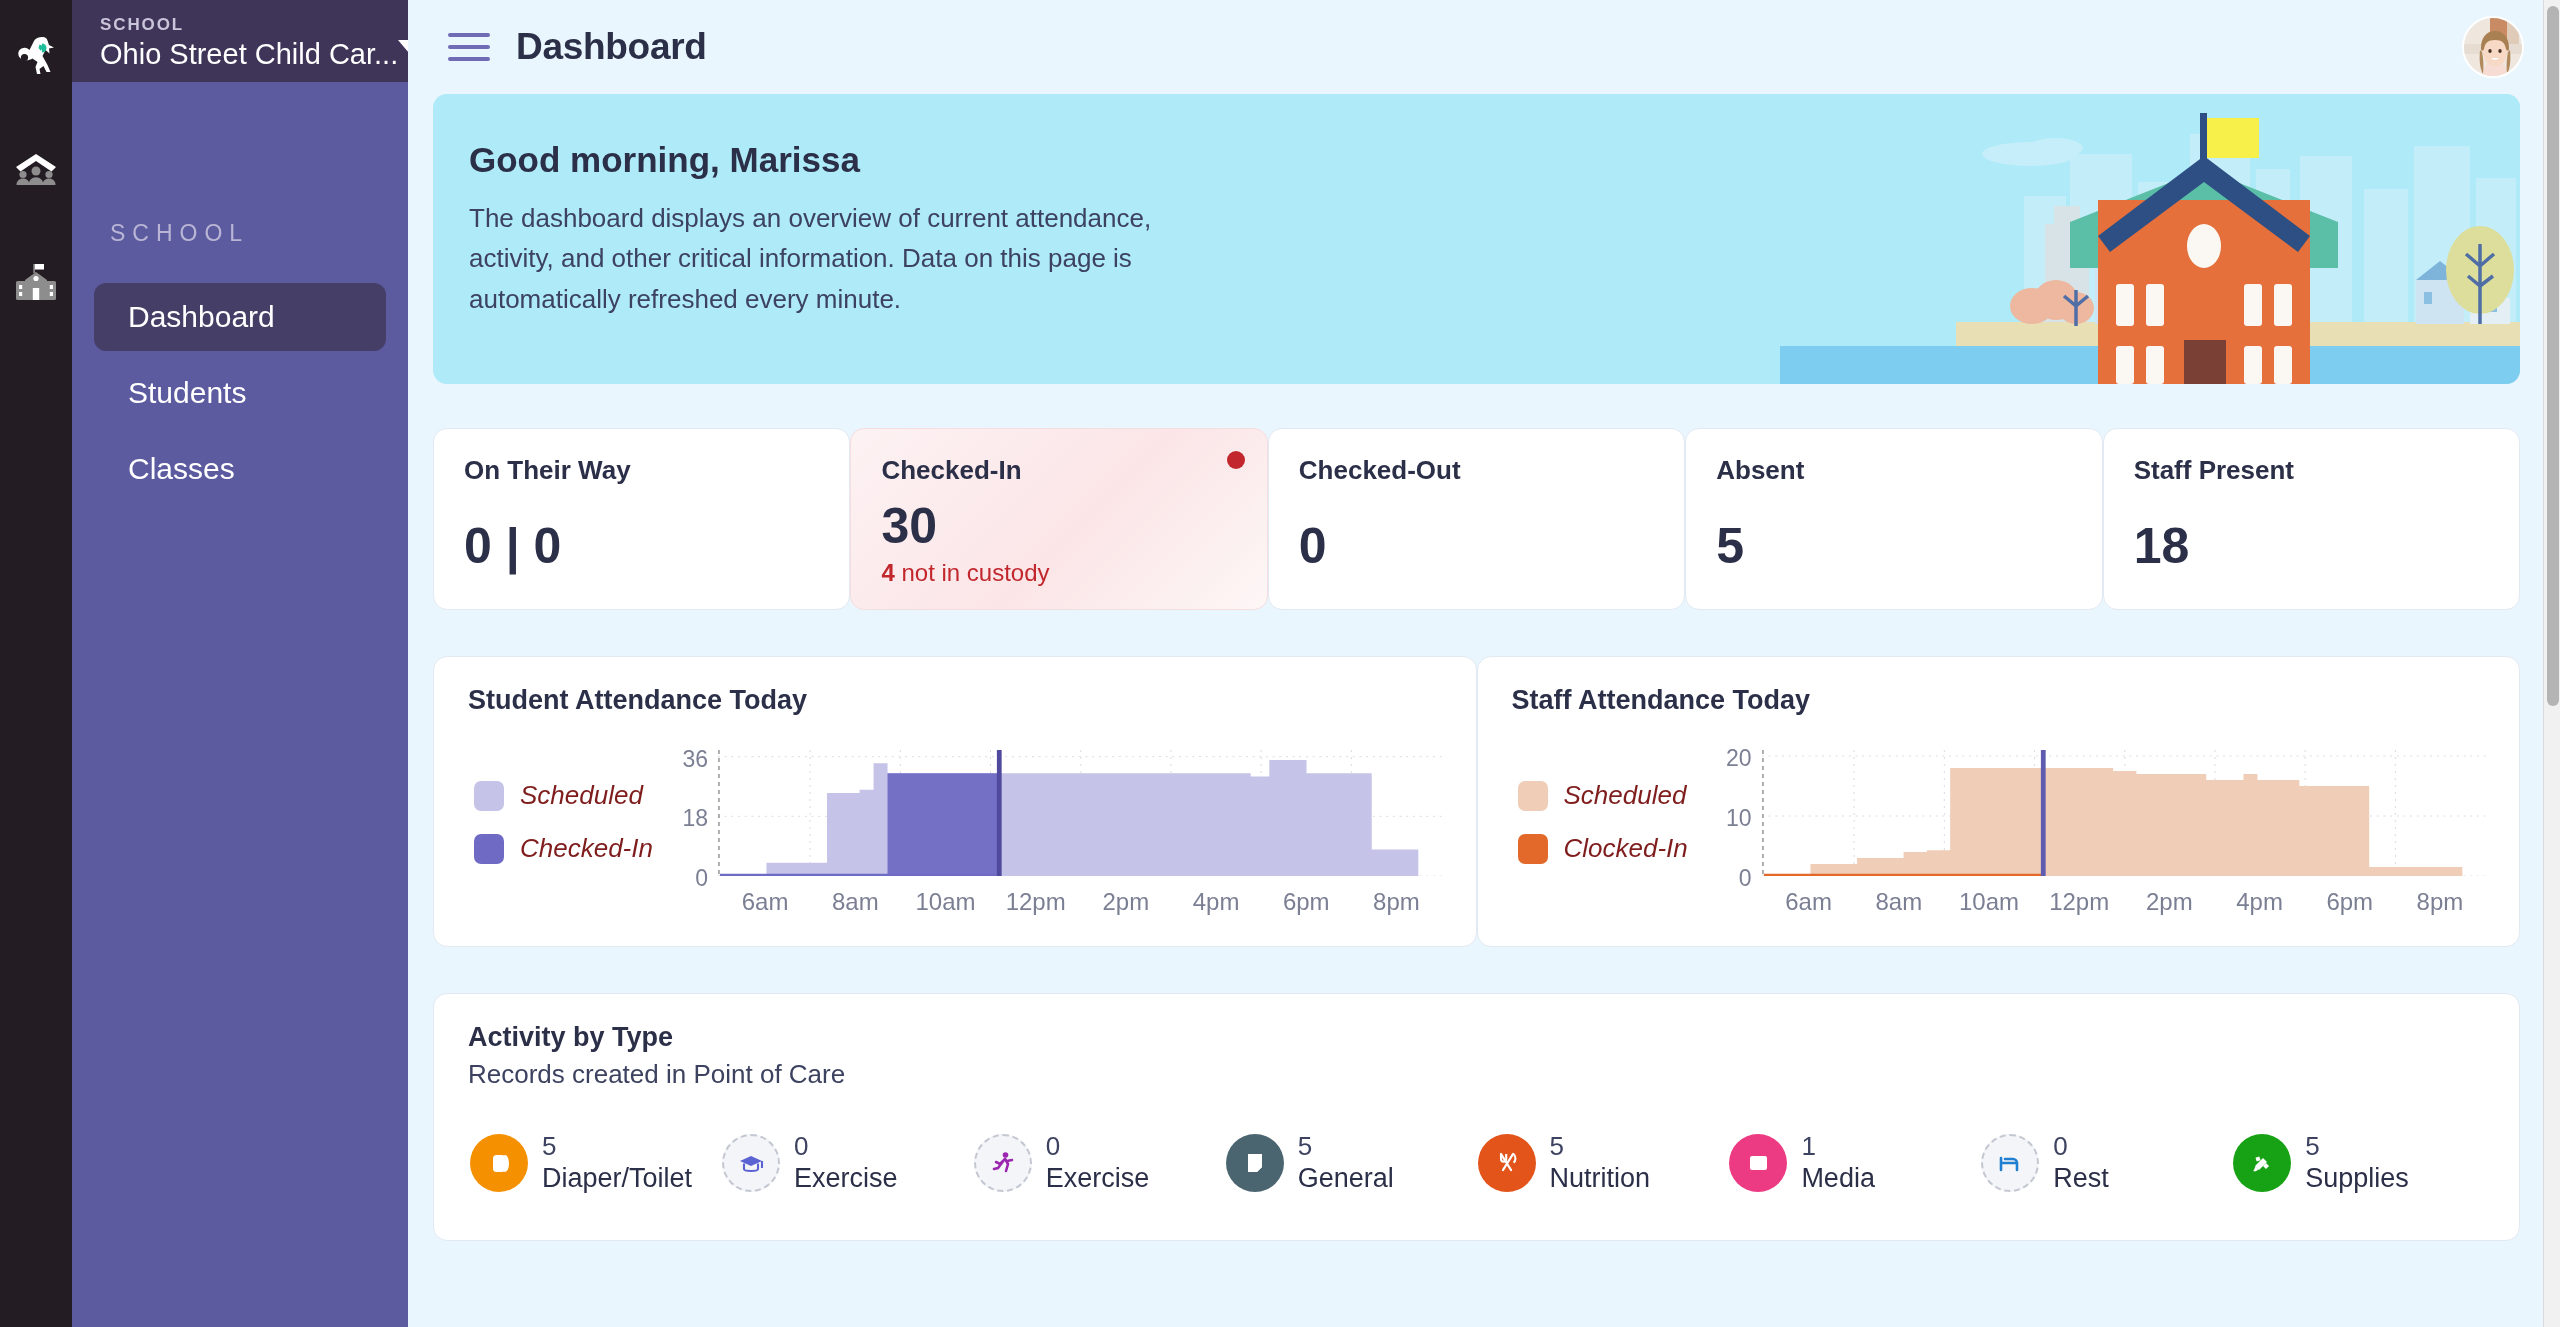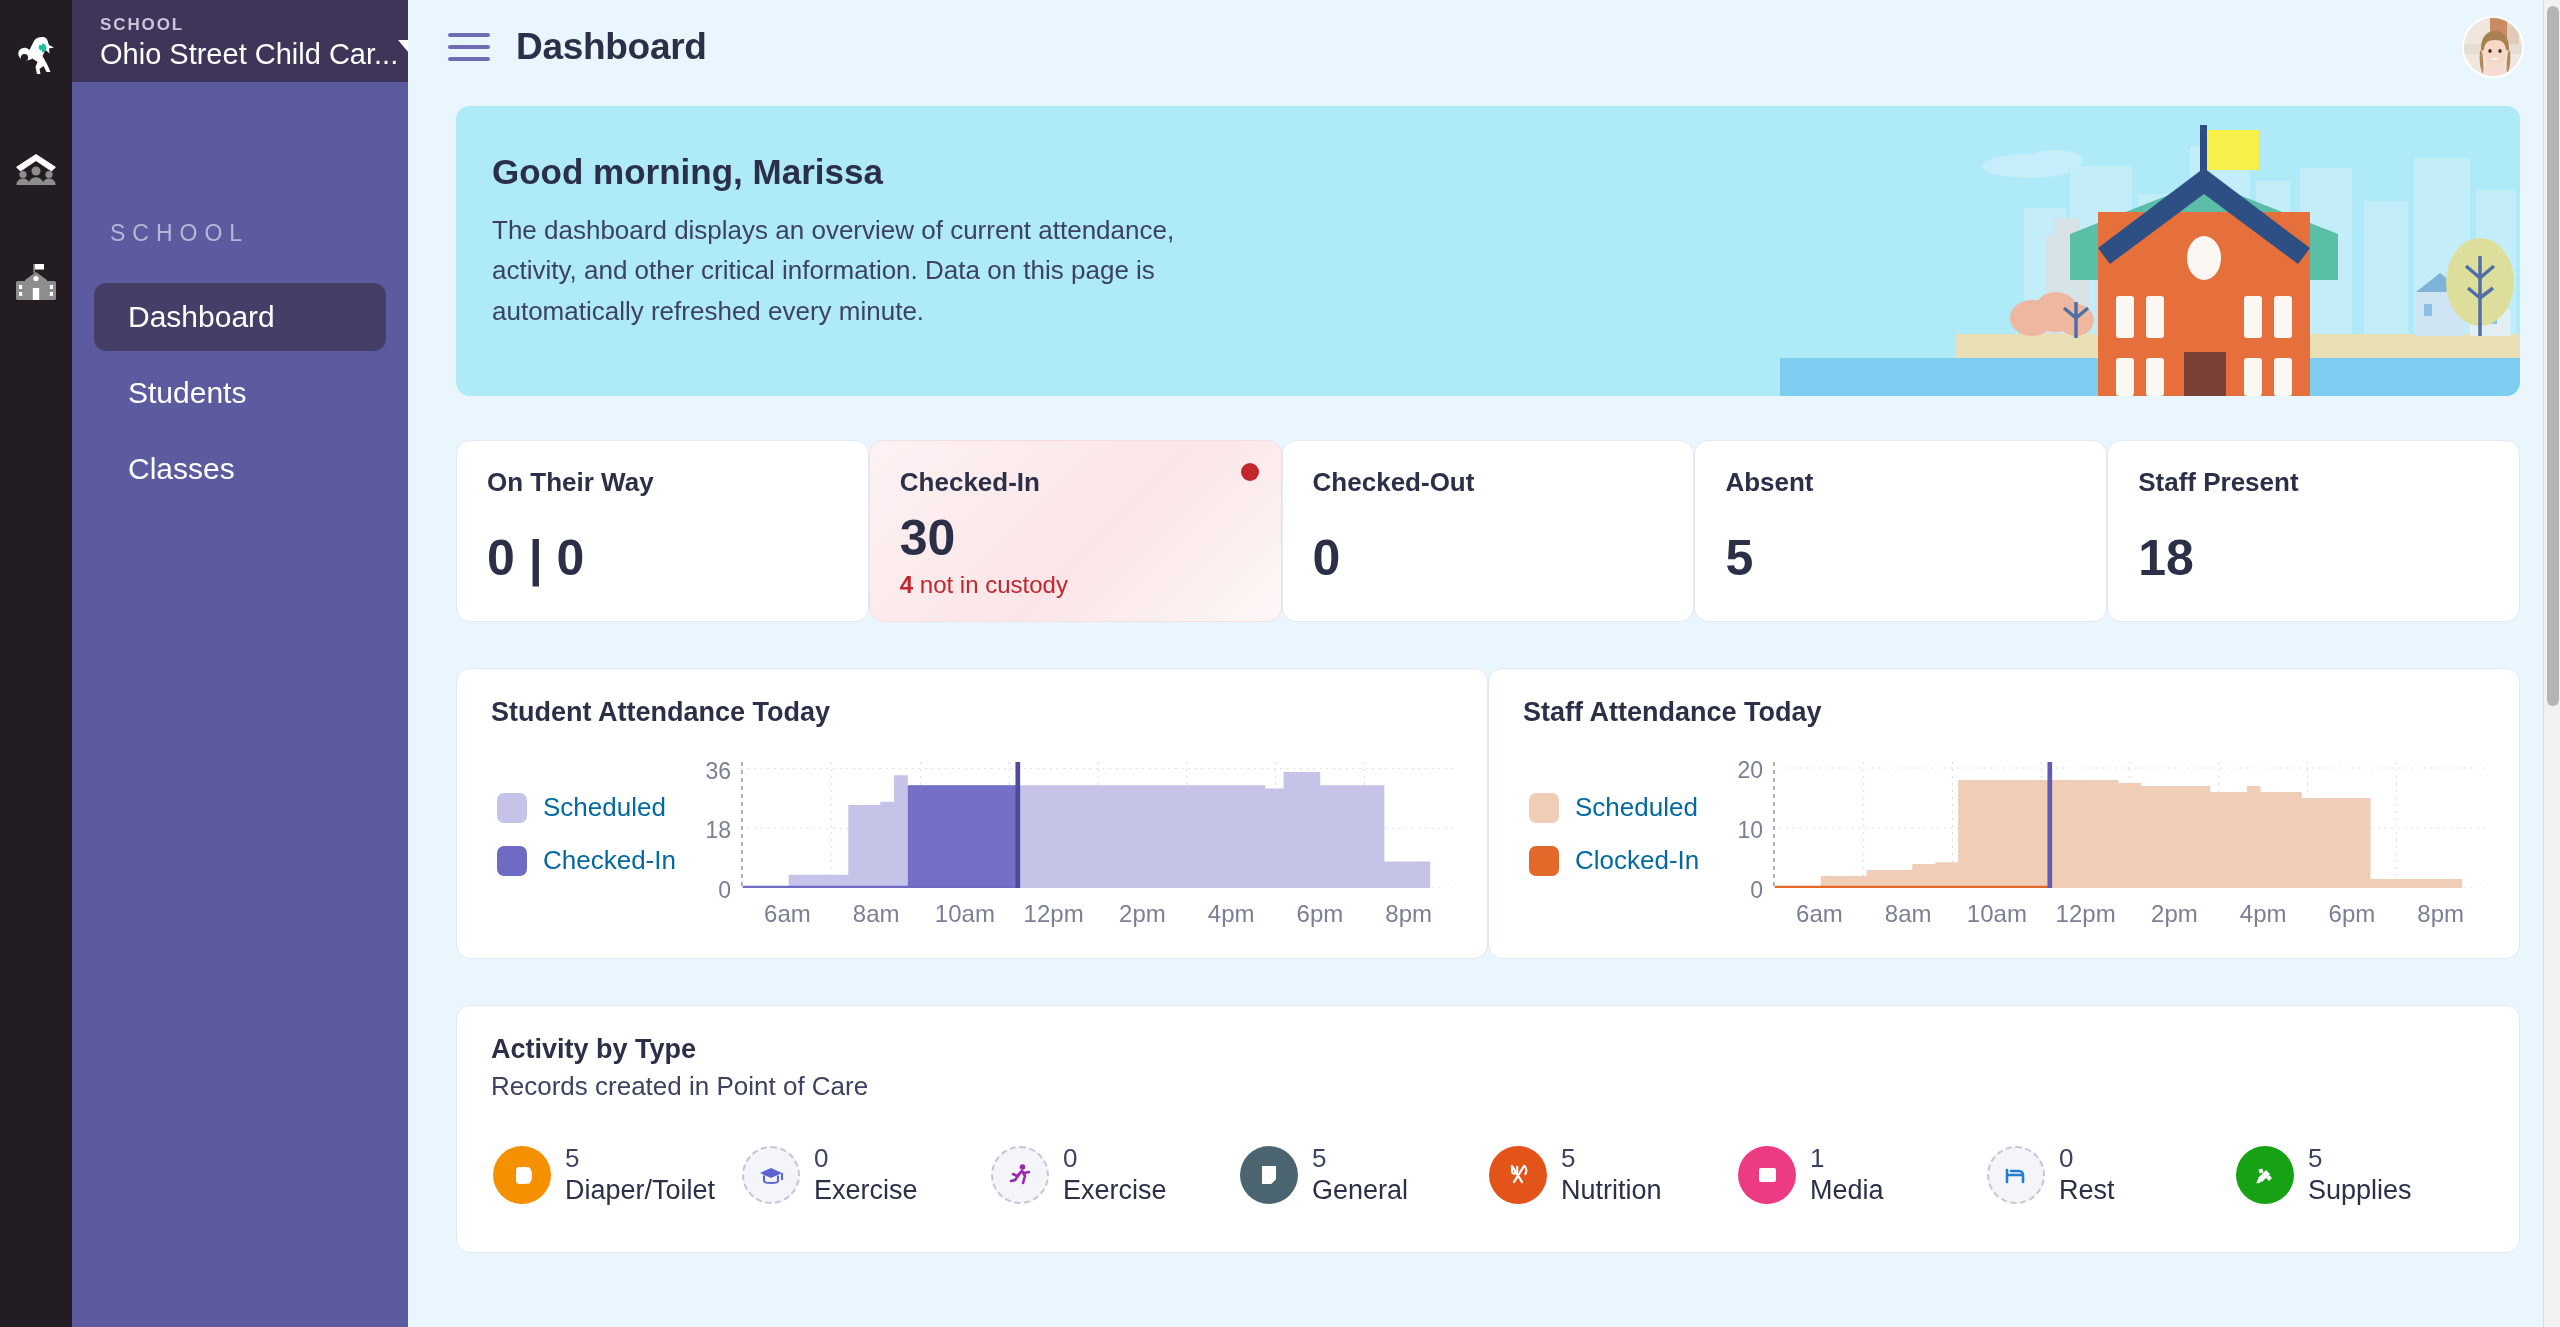--- a/index.html
+++ b/index.html
@@ -72,21 +72,21 @@
   .page-title {
     font-size: 37px; font-weight: 700; color: #2b2f48; margin-left: 26px;
     letter-spacing: -0.3px;
   }
   .avatar {
     width: 62px; height: 62px; border-radius: 50%; margin-left: auto;
     overflow: hidden; cursor: pointer; flex: 0 0 auto;
     border: 2px solid #ffffff;
   }
 
-  .content { padding: 0 40px 0 48px; margin-top: 12px; }
+  .content { padding: 0 40px 0 25px; }
 
   
   .hero {
     height: 290px; border-radius: 14px; overflow: hidden;
     background: #aeeaf7; position: relative; margin-bottom: 44px;
   }
   .hero-text { position: absolute; left: 36px; top: 46px; z-index: 3; }
   .hero-title {
     font-size: 35px; font-weight: 700; color: #2b2f48; margin-bottom: 18px;
   }
@@ -126,21 +126,21 @@
   .charts { display: flex; margin-bottom: 46px; }
   .card {
     flex: 1 1 0; background: #ffffff; border-radius: 14px;
     border: 1px solid #e3e9f2; padding: 28px 32px 30px 34px;
   }
   .card-title { font-size: 27px; font-weight: 700; color: #2b2f48; }
   .chart-row { display: flex; align-items: center; margin-top: 34px; }
   .legend { width: 196px; flex: 0 0 196px; padding-left: 6px; }
   .legend-item { display: flex; align-items: center; gap: 16px; margin-bottom: 22px; }
   .swatch { width: 30px; height: 30px; border-radius: 7px; flex: 0 0 auto; }
-  .legend-label { font-size: 26px; color: #0369a1; }
+  .legend-label { font-size: 26px; color: #7f1d1d; font-style: italic; }
   .plot-wrap { flex: 1 1 auto; display: flex; }
   .yaxis {
     width: 54px; flex: 0 0 54px; position: relative; height: 126px;
     margin-top: 2px;
   }
   .ytick {
     position: absolute; right: 10px; font-size: 23px; color: #7b7f93;
     transform: translateY(-50%);
   }
   .plot-col { flex: 1 1 auto; }

